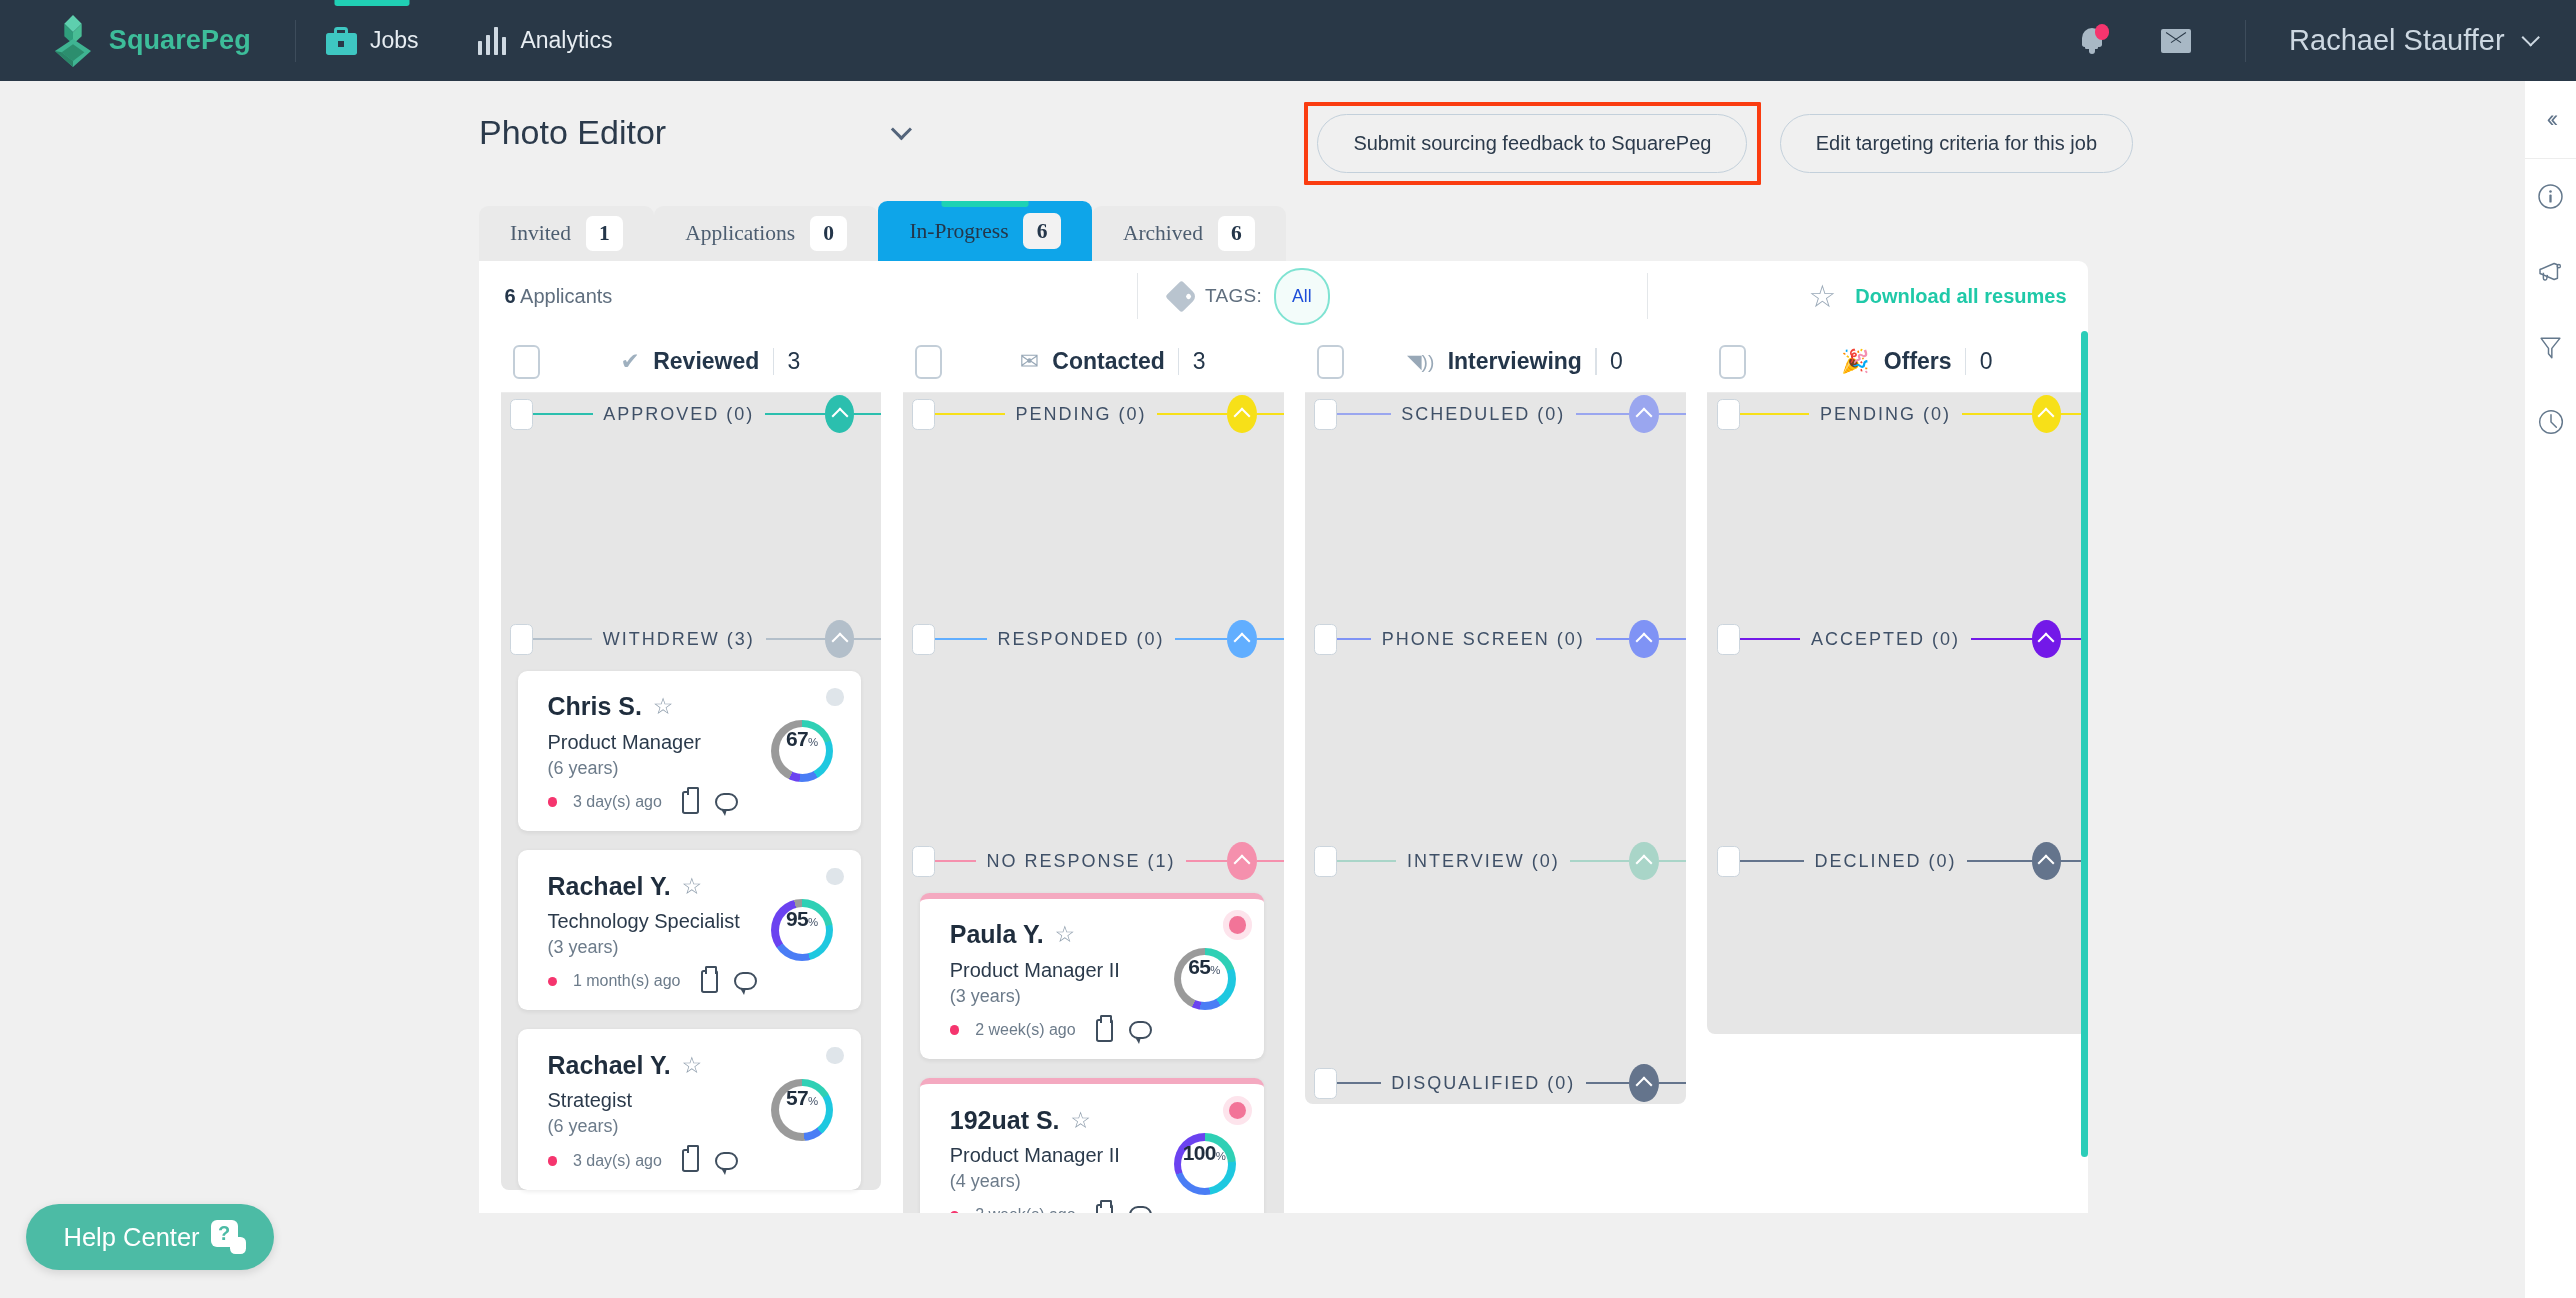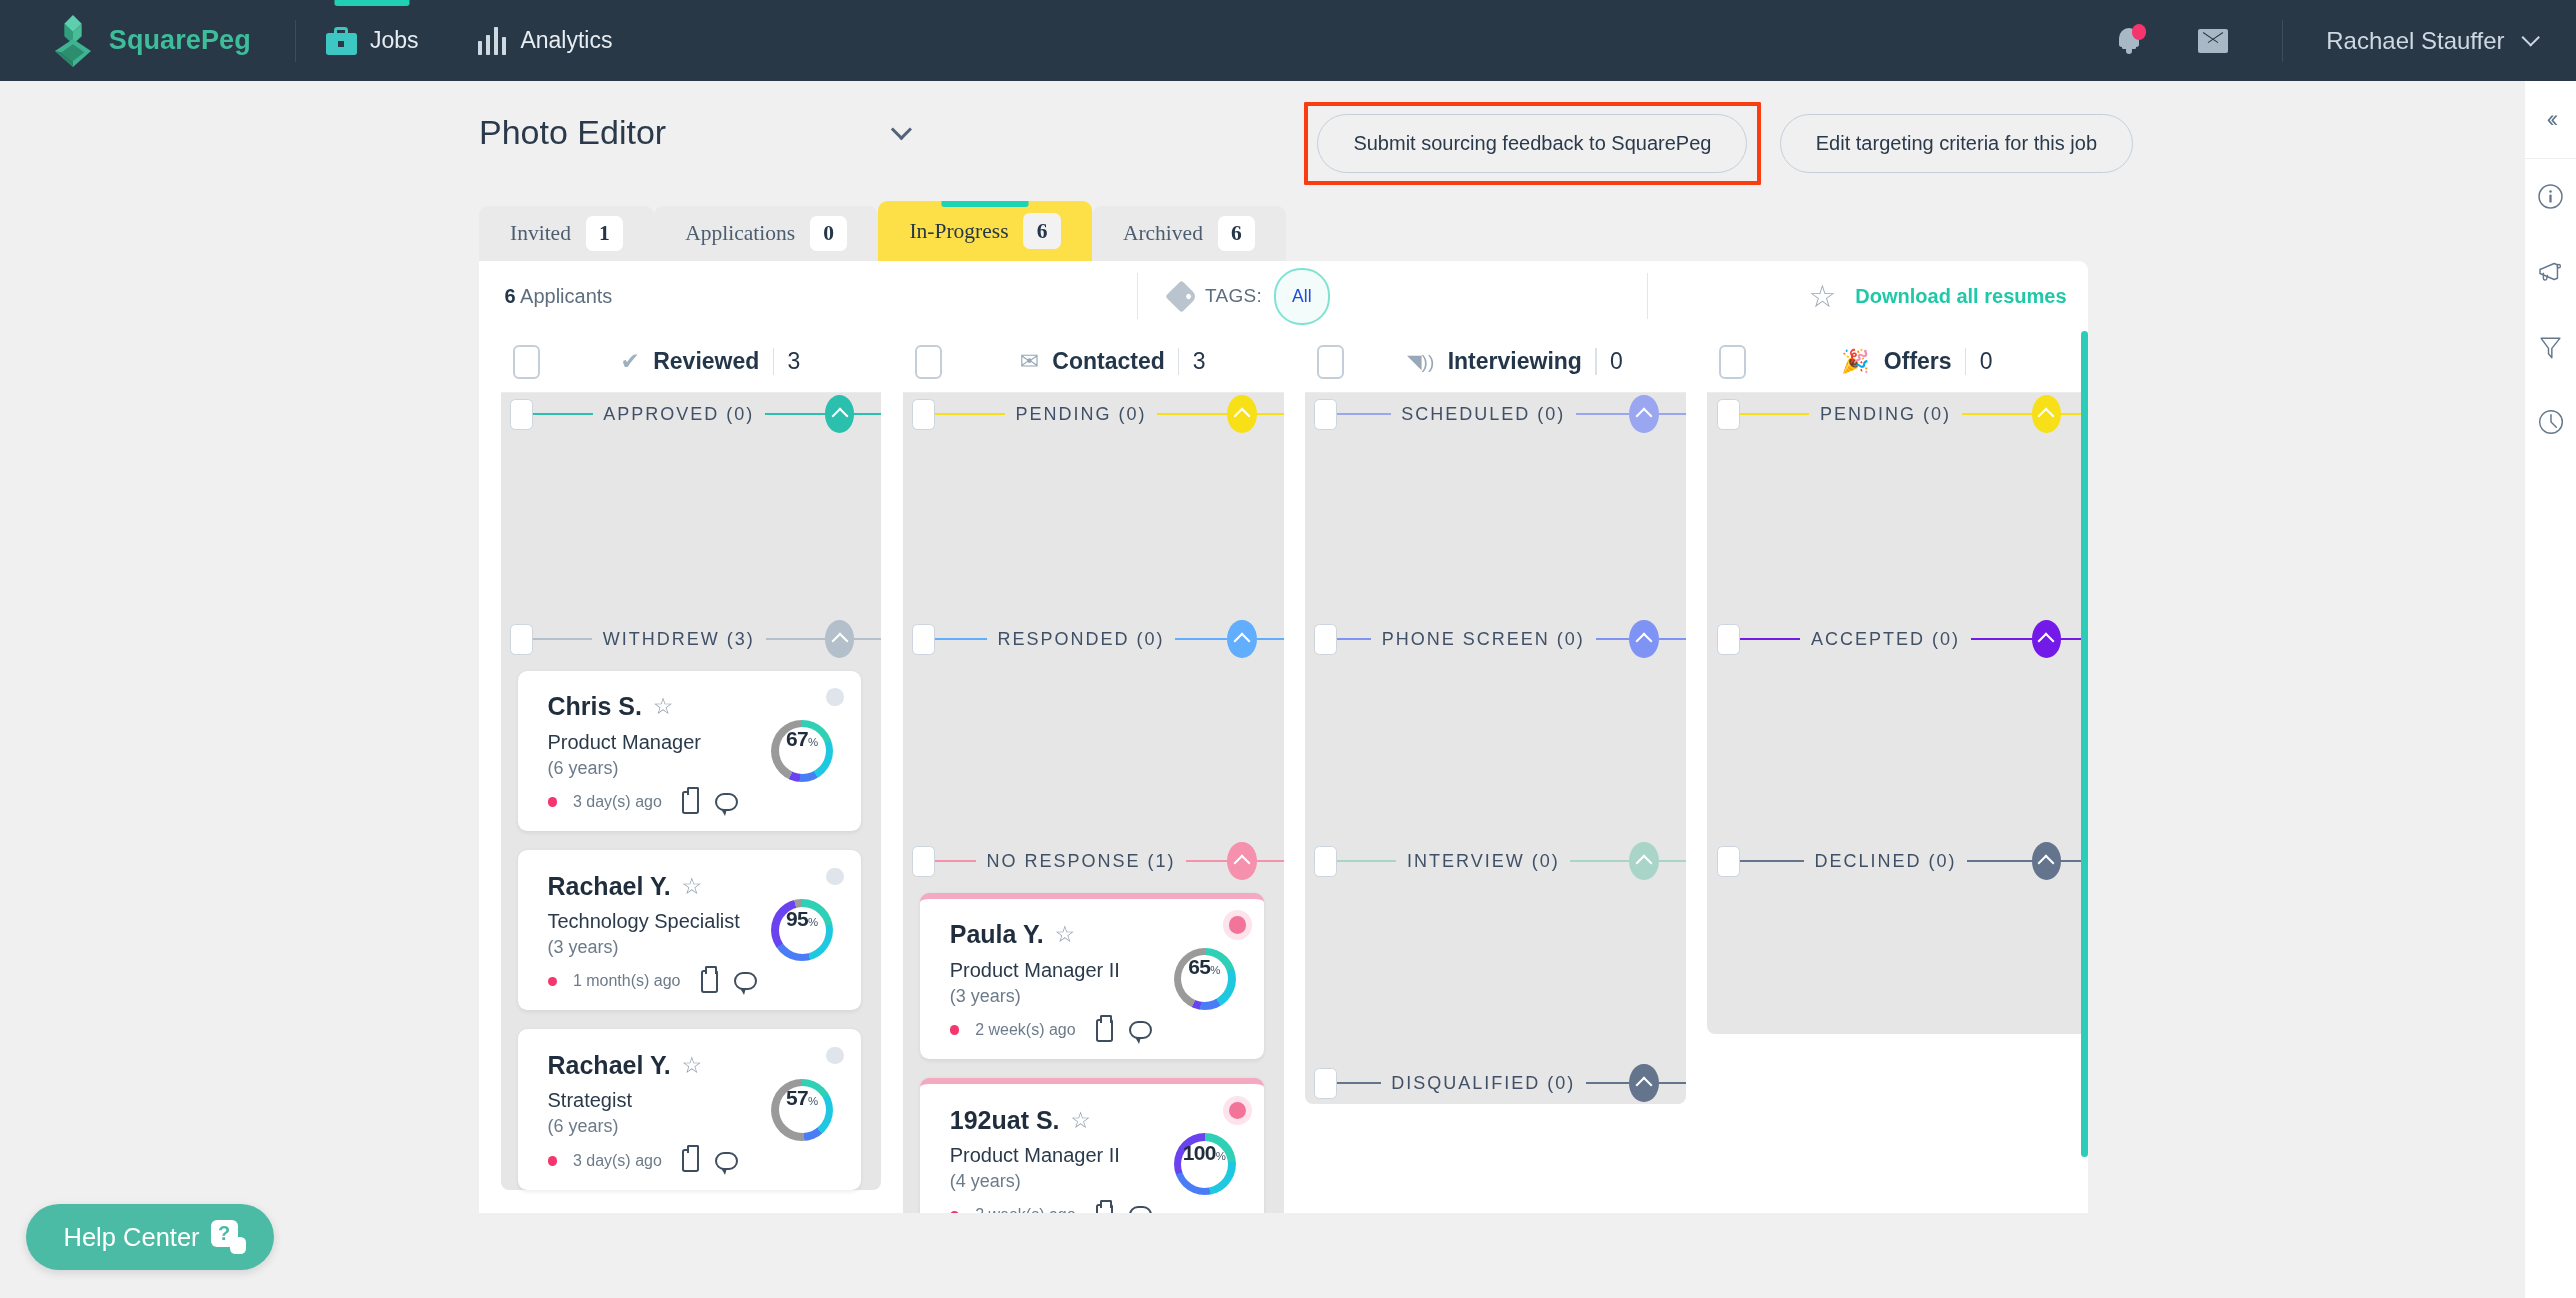--- a/index.html
+++ b/index.html
@@ -47,21 +47,21 @@
   .bell::before { content:""; position:absolute; left:7.4px; top:21.5px; width:6px; height:4.7px; background:#a8b8c5; border-radius:0 0 3.4px 3.4px; }
   .bell-dot { position: absolute; right: 0; top: 0; width: 14.8px; height: 16px; background: #f5356e; border-radius: 50%; }
   .mail-icon { width: 29.5px; height: 24px; background: #a8b8c5; border-radius: 2px; position: relative; margin-right: 54px; cursor: pointer; }
   .mail-icon::before, .mail-icon::after {
     content: ""; position: absolute; top: 3.4px; width: 18px; height: 1.3px; background: #293847;
   }
   .mail-icon::before { left: 4.7px; transform: rotate(34deg); transform-origin: left center; }
   .mail-icon::after  { right: 4.7px; transform: rotate(-34deg); transform-origin: right center; }
   .user-div { width: 1.3px; height: 42px; background: #3d4c5b; }
   .user-box { display: flex; align-items: center; gap: 19px; padding: 0 39px 0 43px; cursor: pointer; }
-  .user-name { color: #cdd8e2; font-size: 24px; }
+  .user-name { color: #cdd8e2; font-size: 29px; }
   .chev-down { width: 13.4px; height: 13.4px; border-right: 2.7px solid #cdd8e2; border-bottom: 2.7px solid #cdd8e2; transform: rotate(45deg); margin-top: -5.4px; }
 
   
   .page { position: absolute; top: 81px; left: 0; width: 2525px; height: 1217px; background: #f0f0f0; }
 
   .job-head { position: absolute; left: 479px; top: 113px; display: flex; align-items: center; width: 430px; cursor: pointer; }
   .job-title { font-size: 34px; color: #2b3a4b; }
   .job-chev { margin-left: auto; width: 14.8px; height: 14.8px; border-right: 3.4px solid #53647a; border-bottom: 3.4px solid #53647a; transform: rotate(45deg); margin-top: -6.7px; }
 
   .hdr-actions { position: absolute; left: 1304px; top: 102px; display: flex; align-items: center; gap: 19px; }
@@ -72,21 +72,21 @@
   }
 
   
   .panel { position: absolute; left: 479px; top: 201px; width: 1609px; }
   .tabs { display: flex; align-items: flex-end; height: 60px; font-family: Liberation Serif, serif; }
   .tab {
     display: flex; align-items: center; gap: 14.8px; height: 55px; padding: 0 31px;
     font-size: 21.5px; color: #4c5d70; cursor: pointer; position: relative;
     background: #eaeaea; border-radius: 9.4px 9.4px 0 0;
   }
-  .tab.active { background: #fde047; color: #24364a; height: 60px; }
+  .tab.active { background: #0ea5e9; color: #24364a; height: 60px; }
   .tab.active::before { content:""; position:absolute; top:0; left:50%; transform:translateX(-50%); width:87px; height:6px; background:#1ed2b4; border-radius:0 0 2.7px 2.7px; }
   .tab .cnt { background: #ffffff; border-radius: 6.7px; padding: 5.4px 13.4px; font-size: 21.5px; color: #24364a; font-weight: bold; }
   .tab.active .cnt { background: #f2f2f2; }
 
   .panel-body { background: #ffffff; border-radius: 0 9.4px 0 0; width: 1609px; height: 952px; position: relative; }
 
   .toolbar { height: 70px; display: flex; align-items: center; position: relative; }
   .tb-count { margin-left: 25.5px; font-size: 20px; color: #5f6e7e; }
   .tb-count b { color: #24364a; }
   .tb-sep { position: absolute; width: 1.3px; height: 46px; background: #e4e7ea; }

